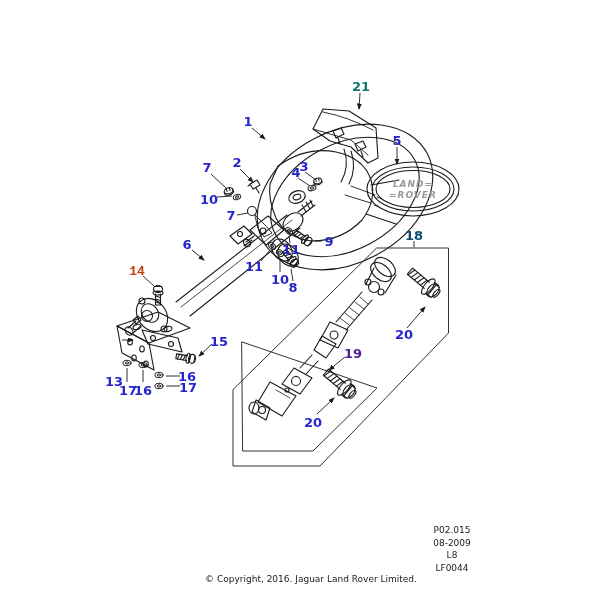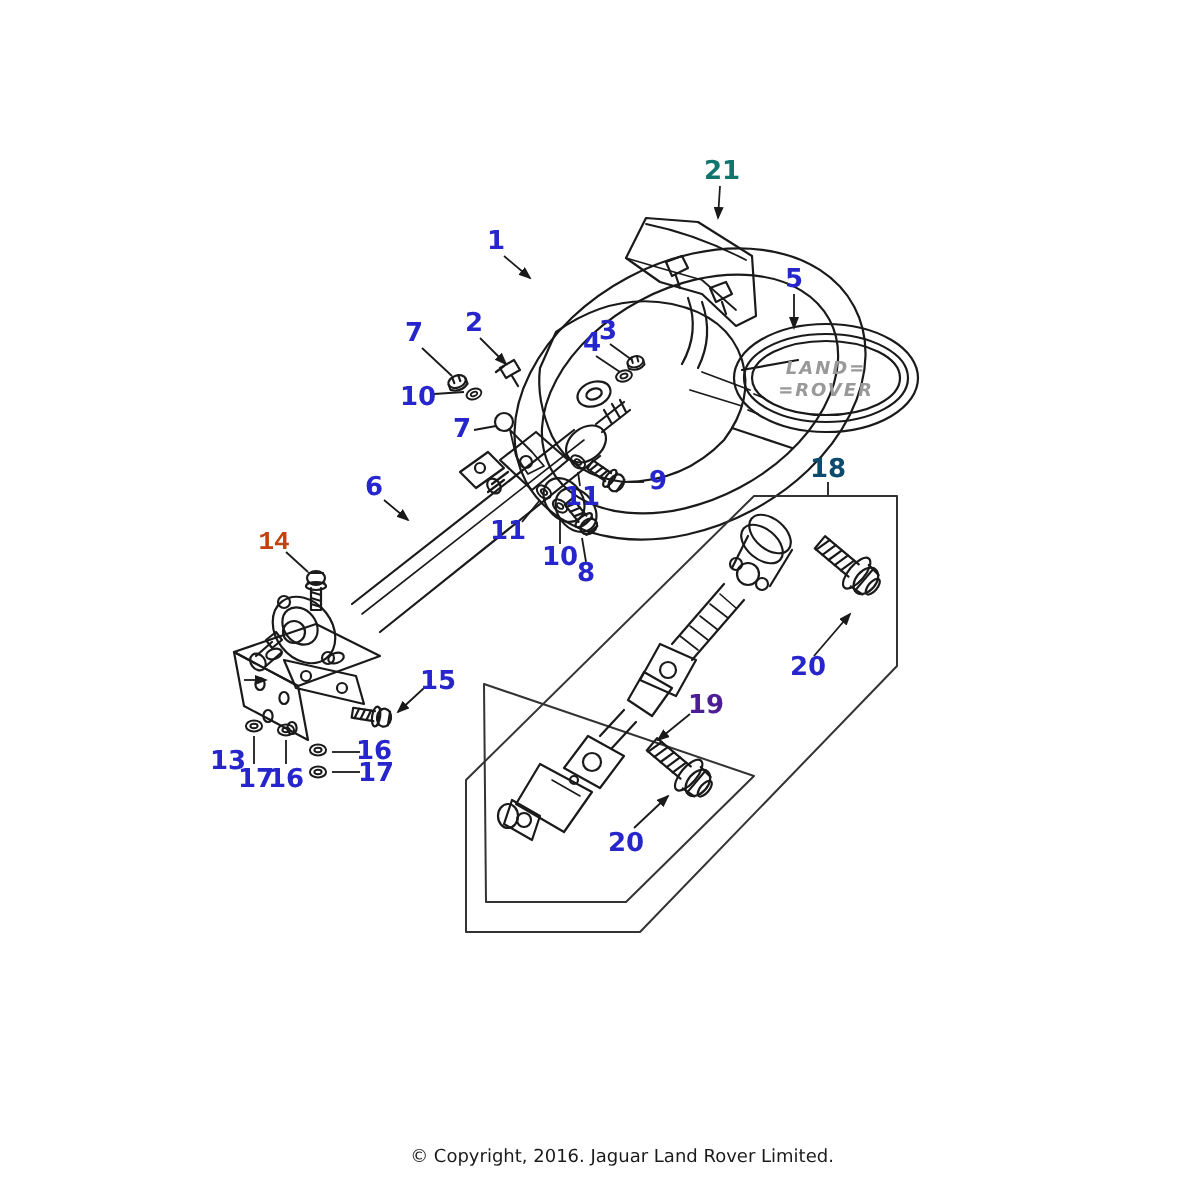--- a/index.html
+++ b/index.html
@@ -261,16 +261,22 @@
       <div class="callout" style="left: 143px; top: 390px; color: rgb(38, 38, 204);">16</div>
       <div class="callout" style="left: 188px; top: 387px; color: rgb(38, 38, 204);">17</div>
       <div class="callout" style="left: 128px; top: 390px; color: rgb(38, 38, 204);">17</div>
       <div class="callout" style="left: 414px; top: 235px; color: #0c4a6e;">18</div>
       <div class="callout" style="left: 353px; top: 353px; color: #4c1d95;">19</div>
       <div class="callout" style="left: 404px; top: 334px; color: rgb(38, 38, 204);">20</div>
       <div class="callout" style="left: 313px; top: 422px; color: rgb(38, 38, 204);">20</div>
       <div class="callout" style="left: 361px; top: 86px; color: #0f766e;">21</div>
     </div>
 
+<div id="code-block">
+      <div>P02.015</div>
+      <div>08-2009</div>
+      <div>L8</div>
+      <div>LF0044</div>
+    </div>
 
 <div id="copyright">© Copyright, 2016. Jaguar Land Rover Limited.</div>
 
 </div>
 
 </body></html>

